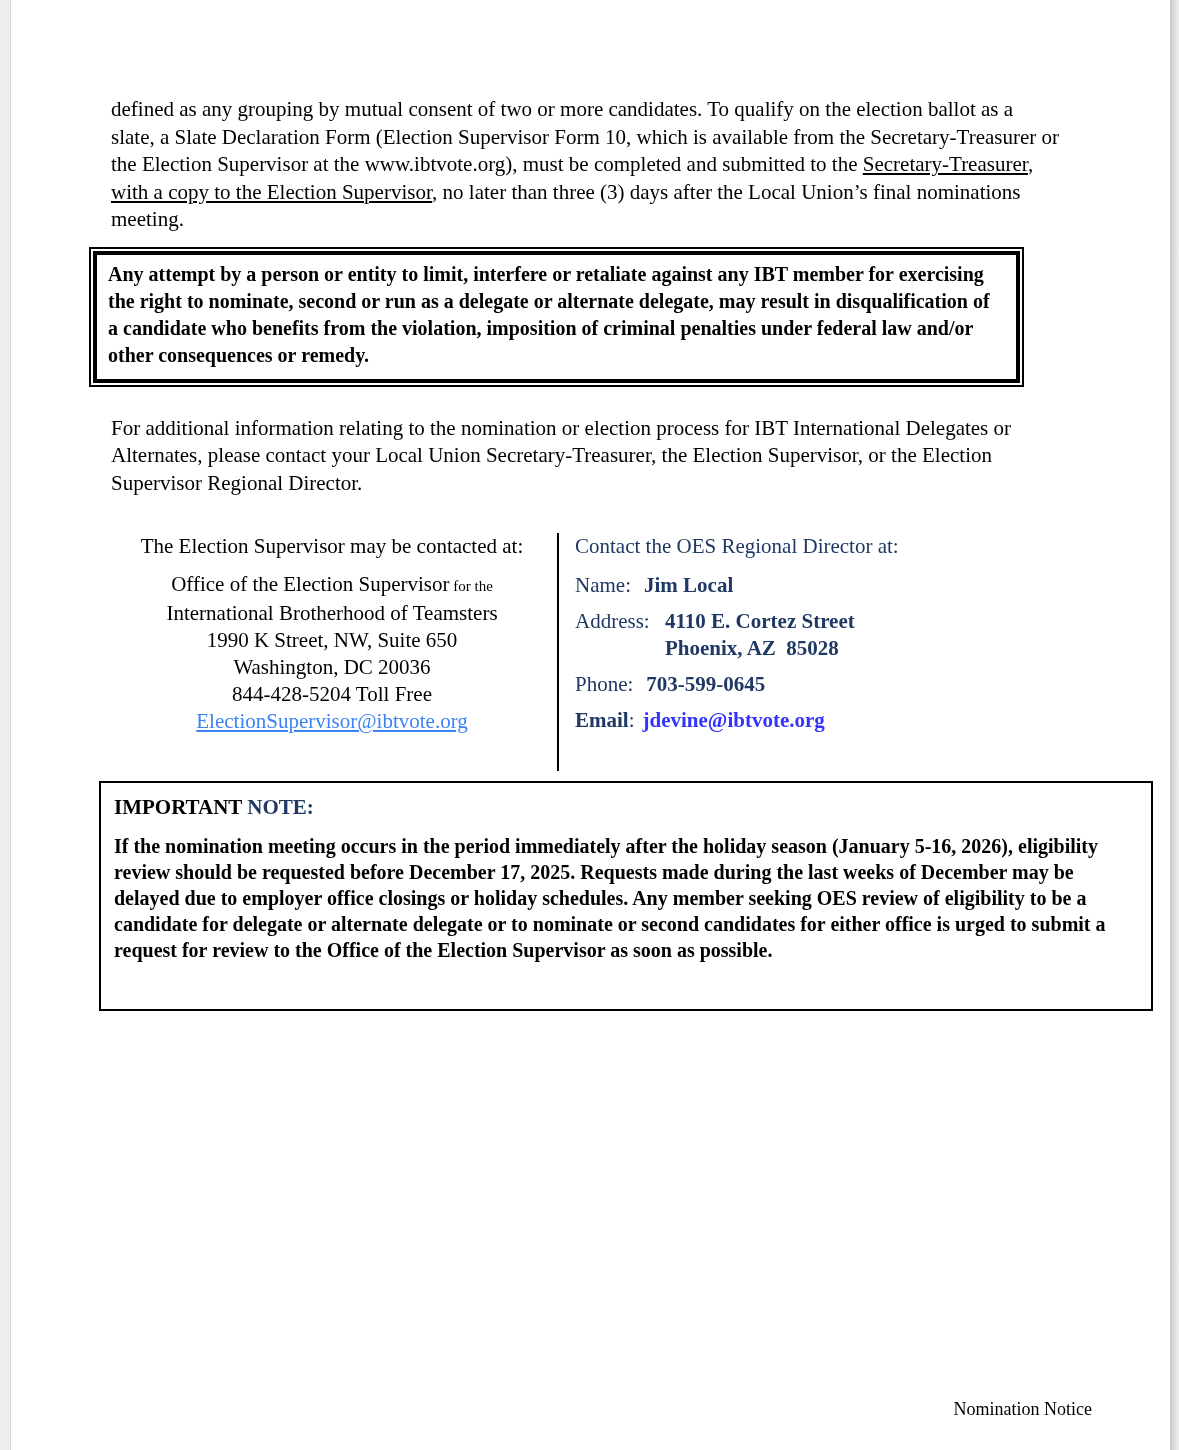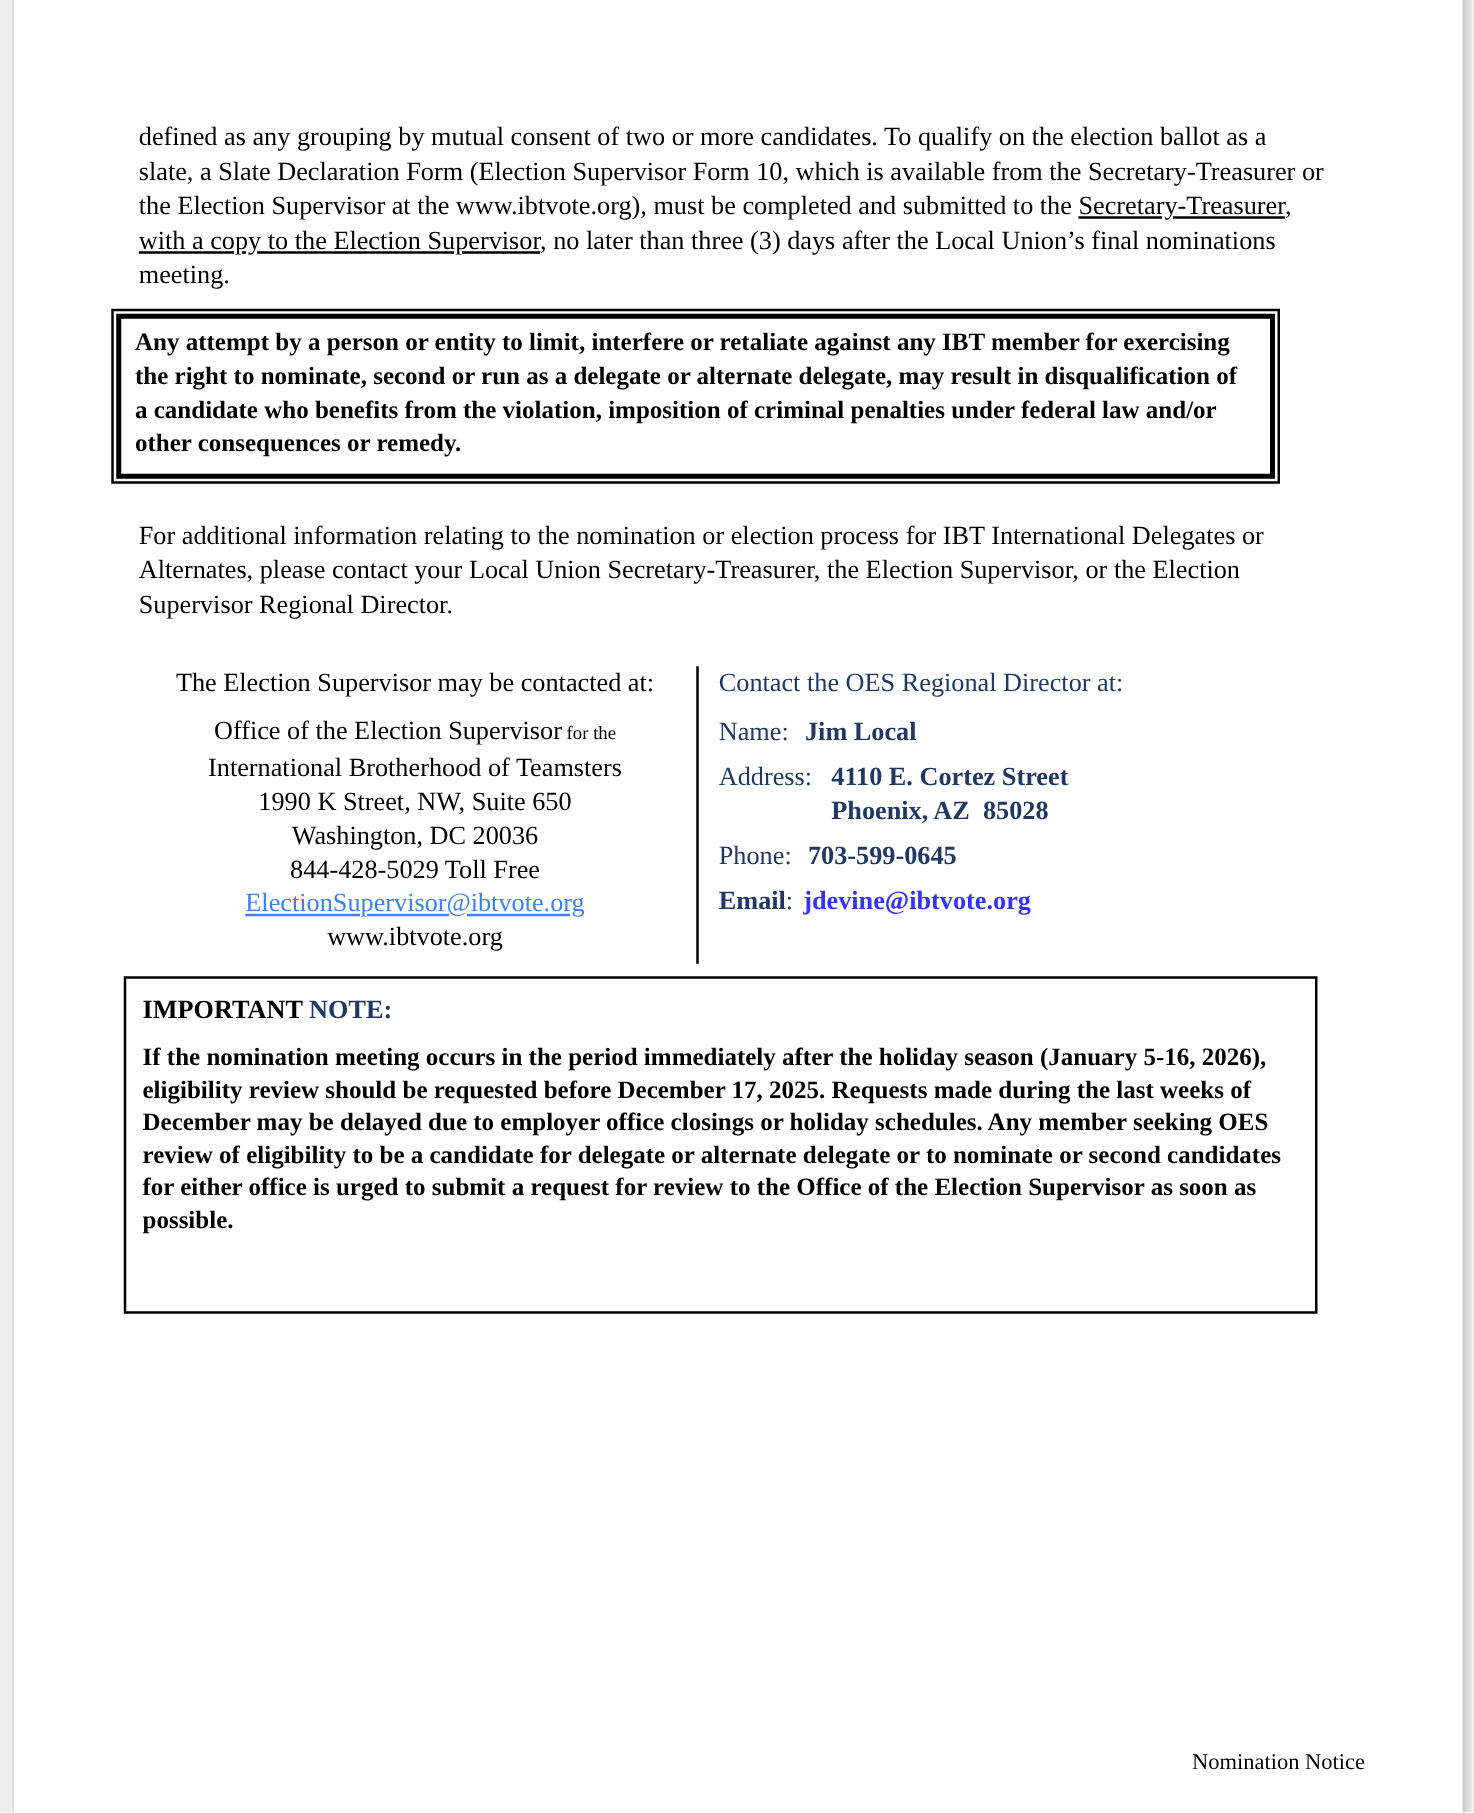--- a/index.html
+++ b/index.html
@@ -35,22 +35,22 @@
     color:#1F3864;flex:1;}
   .contacts-right .heading{margin-bottom:12px;}
   .crow{margin-bottom:9px;white-space:pre-wrap;}
   .crow .val{font-weight:bold;margin-left:13px;}
   .addr-row{display:flex;}
   .addr-label{flex:0 0 90px;}
   .addr-val{font-weight:bold;white-space:pre-wrap;}
   .email-label{font-weight:bold;}
   .email-val{font-weight:bold;color:#3333FF;margin-left:8px;}
 
-  .note-box{margin:10px 0 0 88px;width:955px;box-sizing:border-box;
-    border:2px solid #000;padding:12px 16px 60px 13px;}
+  .note-box{margin:10px 0 0 88px;width:1054px;box-sizing:border-box;
+    border:2px solid #000;padding:12px 16px 46px 13px;}
   .note-title{font-size:21px;font-weight:bold;}
   .note-title .blue{color:#1F3864;}
   .note-body{margin-top:13px;font-weight:bold;font-size:20px;
     line-height:26px;white-space:pre-wrap;}
   .note-body .ital{}
 
   .footer{position:absolute;top:1356px;right:78px;text-align:right;
     font-size:18px;line-height:21.5px;white-space:pre-wrap;}
 </style>
 </head>
@@ -69,23 +69,22 @@
 
   <p class="para para2">For additional information relating to the nomination or election process for IBT International Delegates or Alternates, please contact your Local Union Secretary-Treasurer, the Election Supervisor, or the Election Supervisor Regional Director.</p>
 
   <div class="contacts">
     <div class="contacts-left">
       <div class="heading">The Election Supervisor may be contacted at:</div>
       <div><span>Office of the Election Supervisor</span><span class="office-small"> for the</span></div>
       <div>International Brotherhood of Teamsters</div>
       <div>1990 K Street, NW, Suite 650</div>
       <div>Washington, DC 20036</div>
-      <div>844-428-5029 Toll Free</div>
+      <div>844-428-5204 Toll Free</div>
       <div><a class="email-link" href="#">ElectionSupervisor@ibtvote.org</a></div>
-      <div>www.ibtvote.org</div>
     </div>
     <div class="divider"></div>
     <div class="contacts-right">
       <div class="heading">Contact the OES Regional Director at:</div>
       <div class="crow"><span>Name:</span><span class="val">Jim Local</span></div>
       <div class="crow addr-row">
         <span class="addr-label">Address:</span>
         <span class="addr-val"><span>4110 E. Cortez Street</span><br><span>Phoenix, AZ  85028</span></span>
       </div>
       <div class="crow"><span>Phone:</span><span class="val">703-599-0645</span></div>

